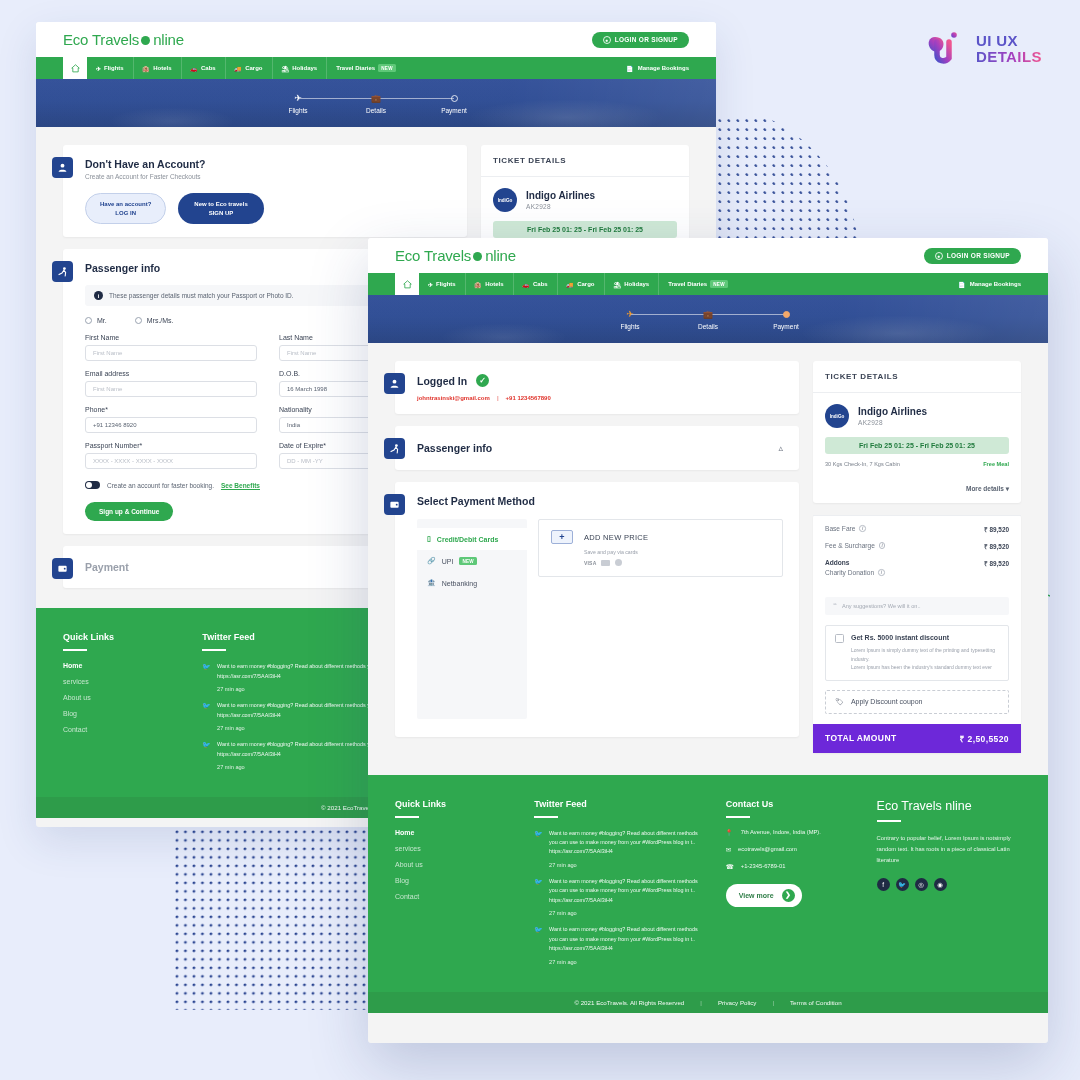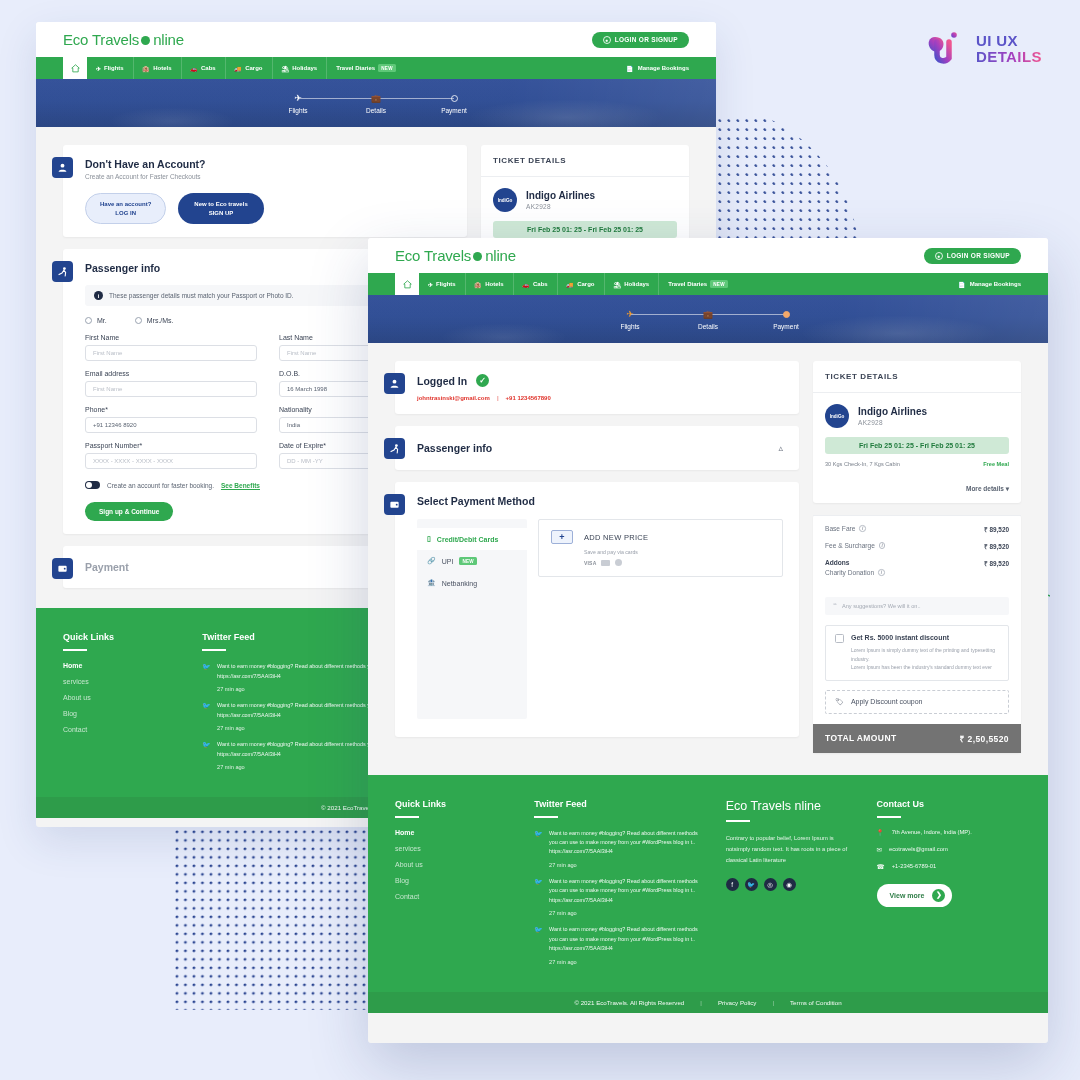--- a/index.html
+++ b/index.html
@@ -284,21 +284,21 @@
   .disc-head { display:flex; gap:7px; align-items:flex-start; }
   .cbox { width:9px;height:9px;border:1px solid #b7bcc5;border-radius:1.5px;flex:0 0 auto;cursor:pointer;}
   .disc-title { font-size:7px; font-weight:700; color:#3b4455; }
   .disc-body { font-size:5px; color:#9aa0ab; margin-left:16px; line-height:1.7; margin-top:3px;}
   .coupon {
     margin:0 12px 10px; border:1px dashed #c9cdd4; border-radius:2px;
     padding:7px 9px; display:flex; align-items:center; gap:7px;
     font-size:7px; color:#4a5262; cursor:pointer;
   }
   .total-bar {
-    background:#737373; color:#fff; display:flex; justify-content:space-between;
+    background:#6d28d9; color:#fff; display:flex; justify-content:space-between;
     align-items:center; padding:9px 12px; font-size:8.5px; font-weight:700; letter-spacing:.4px;
   }
 
   
   .footer { background:#2fa84f; color:#fff; padding:24px 27px 18px; }
   .footer-grid { display:grid; grid-template-columns: 1.05fr 1.5fr 1.15fr 1.25fr; gap:18px; }
   .f-title { font-size:9px; font-weight:700; margin-bottom:7px; }
   .f-rule { width:24px; height:2px; background:#fff; margin-bottom:11px; }
   .f-link { font-size:7px; color:rgba(255,255,255,.72); margin-bottom:9px; cursor:pointer; }
   .f-link.active { color:#fff; font-weight:700; }
@@ -938,53 +938,53 @@
         <div class="tweet">
           <span class="tw-ico">🐦</span>
           <div>
               <div class="tw-text">Want to earn money #blogging? Read about different methods you can use to make money from your #WordPress blog in t.. https://asr.com/7/5AAI3iH4</div>
               <div class="tw-time">27 min ago</div>
             </div>
         </div>
       </div>
 
       <div>
+        <div class="f-title">Contact Us</div>
+        <div class="f-rule"></div>
+        <div class="c-row">
+          <span class="c-ico">📍</span>
+          <span>7th Avenue, Indore, India (MP).</span>
+        </div>
+        <div class="c-row">
+          <span class="c-ico">✉</span>
+          <span>ecotravels@gmail.com</span>
+        </div>
+        <div class="c-row">
+          <span class="c-ico">☎</span>
+          <span>+1-2345-6789-01</span>
+        </div>
+        <button class="viewmore">
+          <span>View more</span>
+          <span class="arr">❯</span>
+        </button>
+      </div>
+
+      <div>
         <div class="f-logo">
           <span>Eco Travels </span><span class="globe" style="background:#fff"></span><span>nline</span>
         </div>
         <div class="f-rule"></div>
         <div class="f-desc">Contrary to popular belief, Lorem Ipsum is notsimply random text. It has roots in a piece of classical Latin literature</div>
         <div class="socials">
           <span class="soc">f</span>
           <span class="soc">🐦</span>
           <span class="soc">◎</span>
           <span class="soc">◉</span>
         </div>
       </div>
-
-      <div>
-        <div class="f-title">Contact Us</div>
-        <div class="f-rule"></div>
-        <div class="c-row">
-          <span class="c-ico">📍</span>
-          <span>7th Avenue, Indore, India (MP).</span>
-        </div>
-        <div class="c-row">
-          <span class="c-ico">✉</span>
-          <span>ecotravels@gmail.com</span>
-        </div>
-        <div class="c-row">
-          <span class="c-ico">☎</span>
-          <span>+1-2345-6789-01</span>
-        </div>
-        <button class="viewmore">
-          <span>View more</span>
-          <span class="arr">❯</span>
-        </button>
-      </div>
     </div>
   </div>
 
   <div class="footer-bottom">
     <span>© 2021 EcoTravels. All Rights Reserved</span>
     <span class="divider">|</span>
     <span class="fb-link">Privacy Policy</span>
     <span class="divider">|</span>
     <span class="fb-link">Terms of Condition</span>
   </div>

